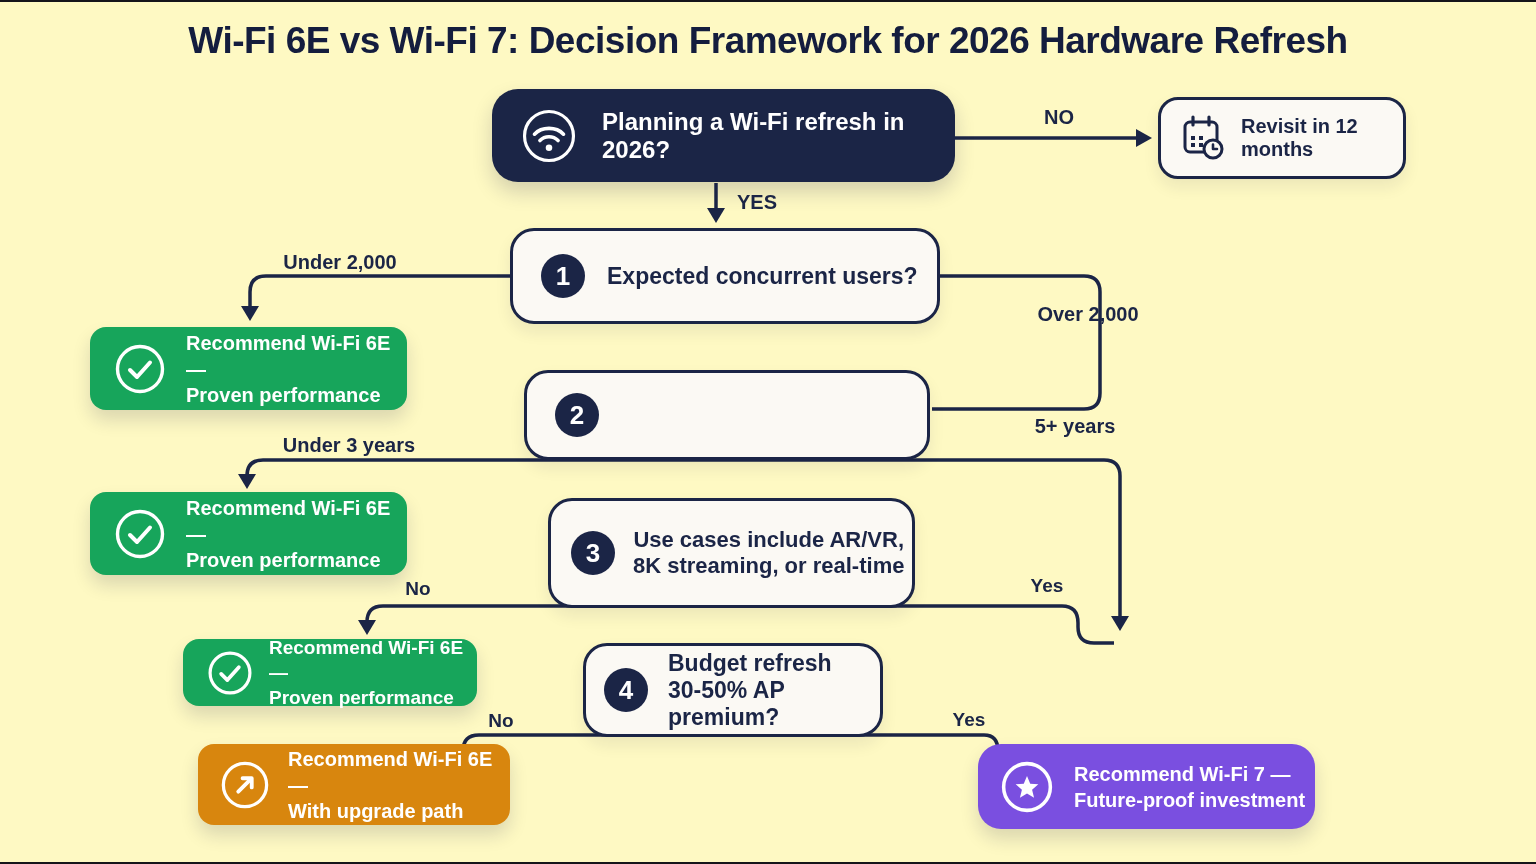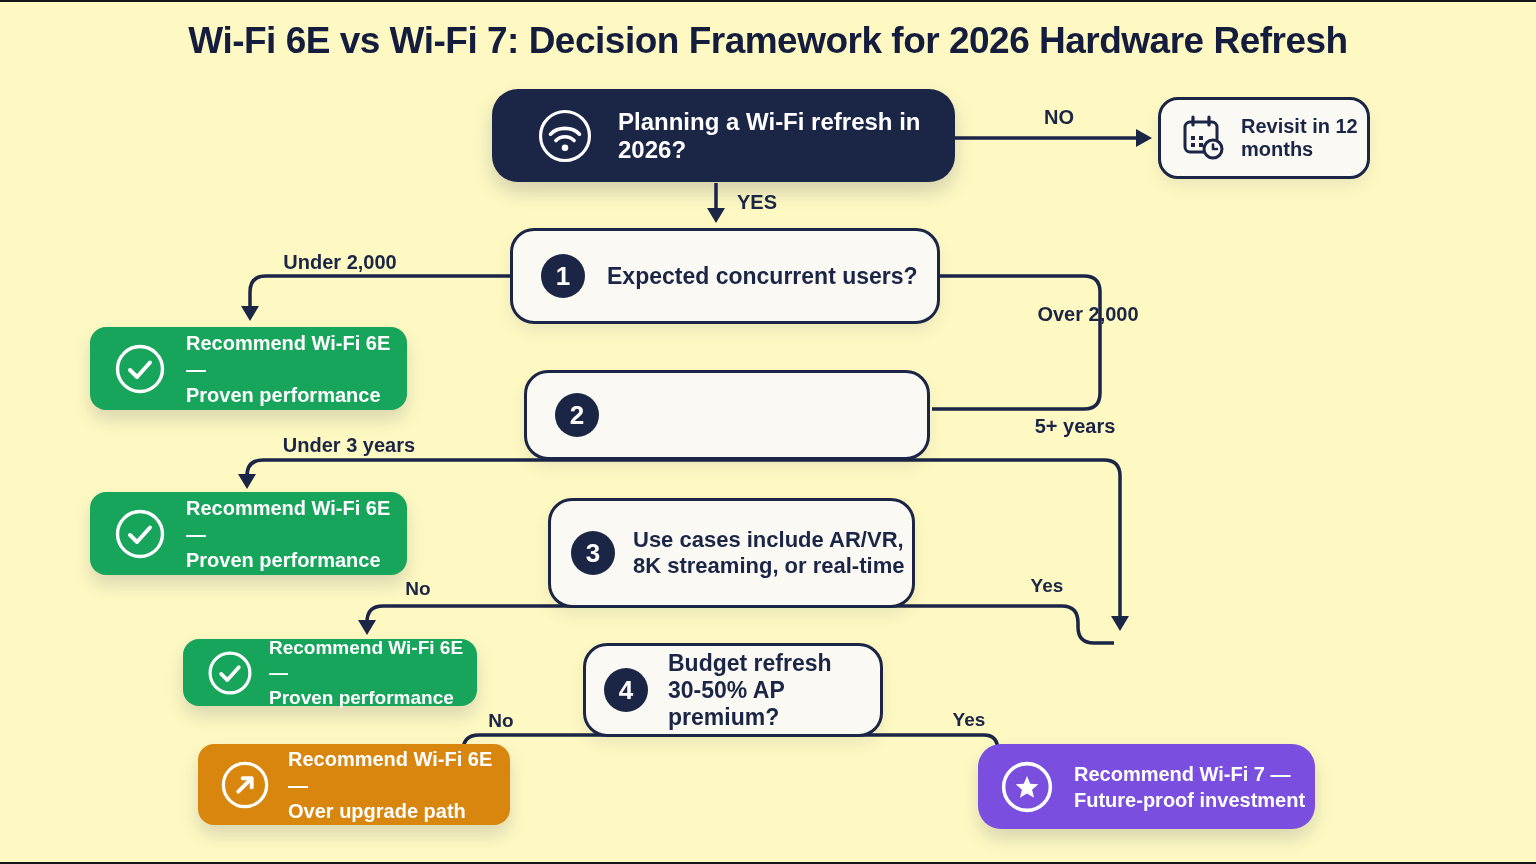--- a/index.html
+++ b/index.html
@@ -17,42 +17,42 @@
   .wire{stroke:#1b2546;stroke-width:3.5;fill:none;}
   .ahead{fill:#1b2546;}
   .lbl{
     position:absolute;transform:translateX(-50%);white-space:nowrap;
     font-weight:bold;color:#1b2546;font-size:20px;z-index:3;
   }
   .lbl.small{font-size:19px;}
   .startbox{
     position:absolute;left:492px;top:87px;width:463px;height:93px;
     background:#1b2546;border-radius:26px;display:flex;align-items:center;
-    padding-left:44px;gap:24px;box-sizing:border-box;z-index:2;
+    padding-left:28px;gap:24px;box-sizing:border-box;z-index:2;
     box-shadow:0 10px 20px rgba(20,30,70,.18);
   }
   .starttext{color:#fff;font-size:24px;font-weight:bold;}
   .whitebox{
     position:absolute;background:#fbf9f4;border:3px solid #1b2546;border-radius:20px;
     display:flex;align-items:center;box-sizing:border-box;z-index:2;
     box-shadow:0 8px 16px rgba(20,30,70,.08);
   }
-  .revisit{left:1158px;top:95px;width:212px;height:82px;padding-left:16px;gap:12px;}
+  .revisit{left:1158px;top:95px;width:248px;height:82px;padding-left:16px;gap:12px;}
   .revtext{color:#1b2546;font-size:20px;font-weight:bold;}
   .qbox{border-width:3.5px;border-radius:24px;}
   .q1{left:510px;top:226px;width:430px;height:96px;padding-left:28px;gap:22px;}
   .q2{left:524px;top:368px;width:406px;height:90px;padding-left:28px;gap:24px;}
   .q3{left:548px;top:496px;width:367px;height:110px;padding-left:20px;gap:18px;}
   .q4{left:583px;top:641px;width:300px;height:94px;padding-left:18px;gap:20px;}
   .numcircle{
     width:44px;height:44px;border-radius:50%;background:#1b2546;flex:none;
     color:#fff;font-size:26px;font-weight:bold;display:flex;align-items:center;justify-content:center;
   }
   .qtext{color:#1b2546;font-weight:bold;font-size:23px;line-height:27px;}
-  .q3 .qtext{font-size:22px;line-height:26px;}
+  .q3 .qtext{font-size:22px;line-height:26px;text-align:center;}
   .qtext span{display:block;}
   .outbox{
     position:absolute;border-radius:16px;display:flex;align-items:center;
     box-sizing:border-box;z-index:2;color:#fff;
     box-shadow:0 10px 18px rgba(20,30,70,.15);
   }
   .green{background:#17a55b;}
   .orange{background:#d8860e;}
   .purple{background:#7a4fe0;}
   .out1{left:90px;top:325px;width:317px;height:83px;padding-left:24px;gap:20px;}
@@ -201,21 +201,21 @@
   <div class="outbox orange out4">
     <span class="icn">
       <svg width="50" height="50" viewBox="0 0 52 52">
         <circle cx="26" cy="26" r="22.5" fill="none" stroke="#fff" stroke-width="3.4"></circle>
         <path d="M19 33 L 32 20" fill="none" stroke="#fff" stroke-width="4" stroke-linecap="round"></path>
         <path d="M23.5 19 H 33 V 28.5" fill="none" stroke="#fff" stroke-width="4" stroke-linecap="round" stroke-linejoin="round"></path>
       </svg>
     </span>
     <span class="outtext">
       <span>Recommend Wi-Fi 6E —</span>
-      <span>Over upgrade path</span>
+      <span>With upgrade path</span>
     </span>
   </div>
 
   <div class="outbox purple out5">
     <span class="icn">
       <svg width="54" height="54" viewBox="0 0 52 52">
         <circle cx="26" cy="26" r="22.5" fill="none" stroke="#fff" stroke-width="3.4"></circle>
         <polygon fill="#fff" points="26,15.5 29.1,22.8 36.9,23.4 30.9,28.6 32.8,36.3 26,32.2 19.2,36.3 21.1,28.6 15.1,23.4 22.9,22.8"></polygon>
       </svg>
     </span>

